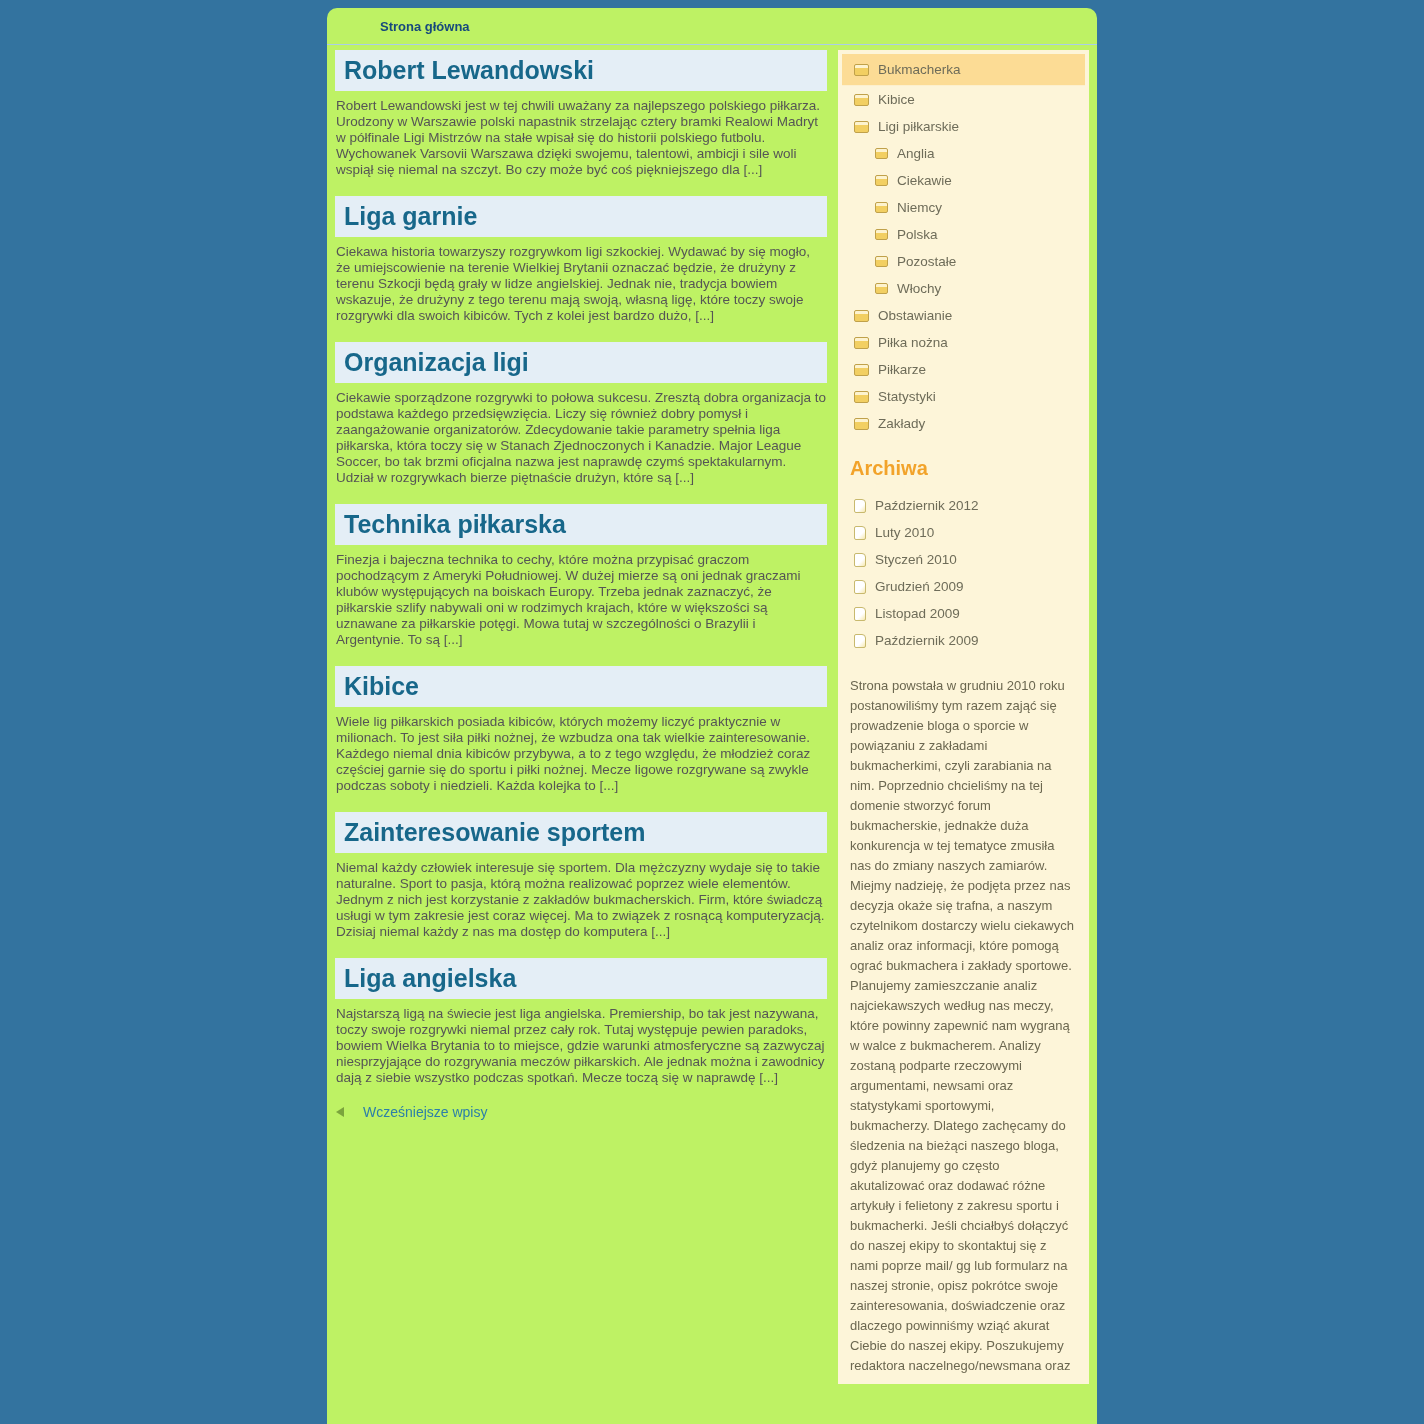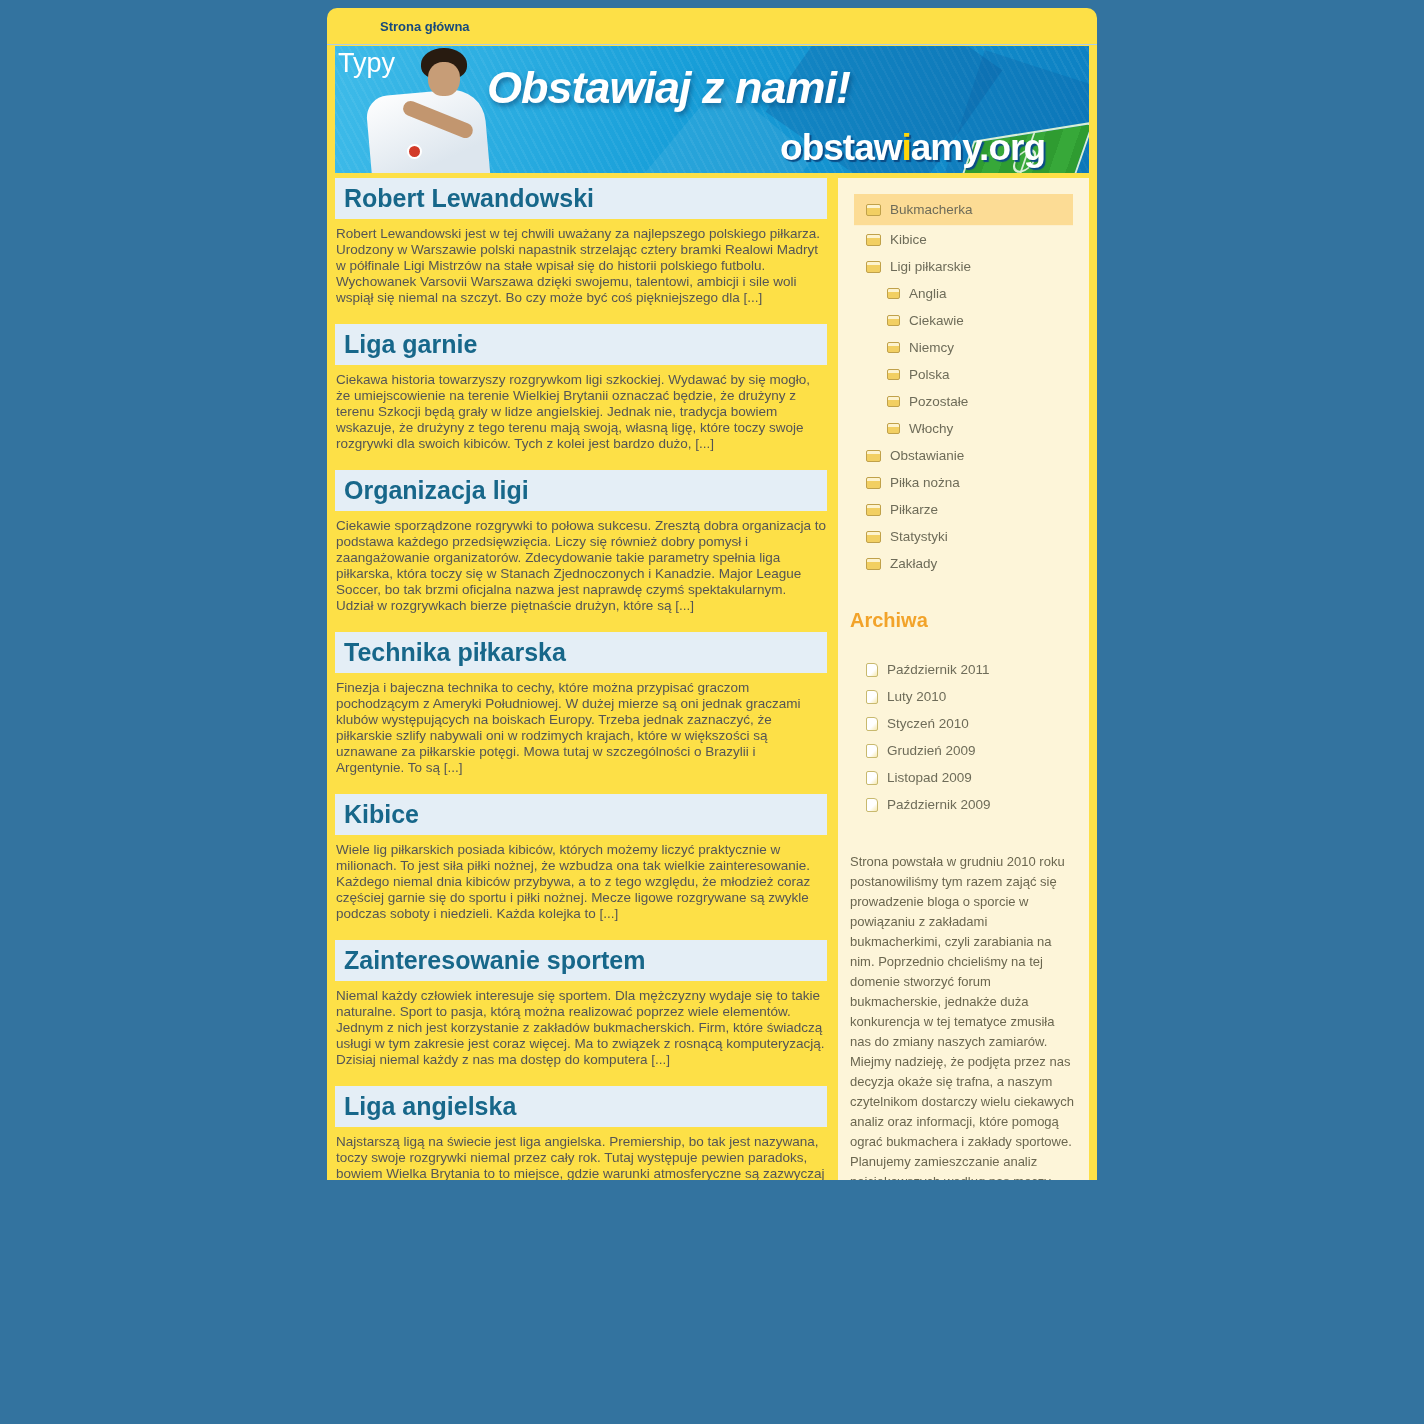--- a/index.html
+++ b/index.html
@@ -3,22 +3,22 @@
 <meta charset="utf-8">
 <style>
   * { box-sizing: border-box; }
   html, body { margin:0; padding:0; }
   body {
     width:1424px; height:1424px; overflow:hidden;
     background:#33739f;
     font-family:"Liberation Sans", sans-serif;
   }
   .container {
-    width:770px; height:1172px; margin:8px auto 0;
-    background:#fde047; border-radius:10px 10px 0 0;
+    width:770px; height:1416px; margin:8px auto 0;
+    background:#bef264; border-radius:10px 10px 0 0;
     overflow:hidden; position:relative;
   }
   
   .nav { height:37px; display:flex; align-items:center; padding:0 8px; border-bottom:1px solid #aacde9; }
   .nav a { margin-left:45px; color:#17497c; font-weight:bold; font-size:13px; text-decoration:none; }
   
   .banner {
     position:relative; margin:1px 8px 0; height:127px; overflow:hidden;
     background:linear-gradient(100deg,#3ebbe9 0%,#189fd9 45%,#0d80c2 100%);
   }
@@ -72,21 +72,21 @@
     margin:0 0 7px; background:#e4eef6; color:#17678a;
     font-size:25px; font-weight:bold; padding:6px 9px; cursor:pointer;
   }
   .post-excerpt { margin:0 0 18px; padding:0 1px; color:#555555; font-size:13.5px; line-height:16px; }
   .older { display:flex; align-items:center; gap:19px; margin:6px 0 0 1px; }
   .arrow-icon { width:0; height:0; border-top:5px solid transparent; border-bottom:5px solid transparent;
                 border-right:8px solid #7ba43d; display:inline-block; }
   .older a { color:#2c7fa8; font-size:14px; text-decoration:none; }
   
   .cat-header { background:#fdc751; color:#f0a02a; font-size:19px; font-weight:bold; padding:8px 12px; }
-  ul.side-list { list-style:none; margin:0; padding:16px; }
+  ul.side-list { list-style:none; margin:0; padding:4px; }
   .side-item { display:flex; align-items:center; gap:9px; padding:6px 12px; color:#6e6c59;
                font-size:13.5px; cursor:pointer; }
   .side-item.highlight { background:#fcdc95; border-bottom:1px solid #fdf0cd; padding-top:8px; padding-bottom:8px; }
   .side-item.sub { padding-left:33px; }
   .folder-icon { flex:0 0 auto; width:15px; height:12px; border:1px solid #c0a14a; border-radius:2px;
                  background:linear-gradient(180deg,#fdf3cf 0 3px,#f2cf62 3px); }
   .side-item.sub .folder-icon { width:13px; height:11px; }
   .arch-header { color:#f2a32a; font-size:20px; font-weight:bold; padding:16px 12px 8px; }
   .page-icon { flex:0 0 auto; width:12px; height:14px; border:1px solid #c8b96e; border-radius:2px 4px 2px 2px;
                background:linear-gradient(135deg,#ffffff 60%,#f6e8ad); }
@@ -94,36 +94,20 @@
 </style>
 </head>
 <body>
 
 <div class="container">
 
   <div class="nav">
     <a href="#">Strona główna</a>
   </div>
 
-  <div class="banner">
-    <div class="poly poly1"></div>
-    <div class="poly poly2"></div>
-    <div class="poly poly3"></div>
-    <div class="player">
-      <div class="p-body"></div>
-      <div class="p-arm"></div>
-      <div class="p-hair"></div>
-      <div class="p-face"></div>
-      <div class="p-badge"></div>
-    </div>
-    <div class="pitch"></div>
-    <div class="typy">Typy</div>
-    <div class="slogan">Obstawiaj z nami!</div>
-    <div class="logo"><span>obstaw</span><span class="accent">i</span><span>amy.org</span></div>
-  </div>
 
   <div class="main">
 
     <div class="posts">
       <div class="post">
         <h2 class="post-title">Robert Lewandowski</h2>
         <p class="post-excerpt">Robert Lewandowski jest w tej chwili uważany za najlepszego polskiego piłkarza. Urodzony w Warszawie polski napastnik strzelając cztery bramki Realowi Madryt w półfinale Ligi Mistrzów na stałe wpisał się do historii polskiego futbolu. Wychowanek Varsovii Warszawa dzięki swojemu, talentowi, ambicji i sile woli wspiął się niemal na szczyt. Bo czy może być coś piękniejszego dla [...]</p>
       </div>
       <div class="post">
         <h2 class="post-title">Liga garnie</h2>
@@ -212,21 +196,21 @@
         <li class="side-item">
           <span class="folder-icon"></span>
           <span>Zakłady</span>
         </li>
       </ul>
 
       <div class="arch-header">Archiwa</div>
       <ul class="side-list">
         <li class="side-item">
           <span class="page-icon"></span>
-          <span>Październik 2011</span>
+          <span>Październik 2012</span>
         </li>
         <li class="side-item">
           <span class="page-icon"></span>
           <span>Luty 2010</span>
         </li>
         <li class="side-item">
           <span class="page-icon"></span>
           <span>Styczeń 2010</span>
         </li>
         <li class="side-item">

